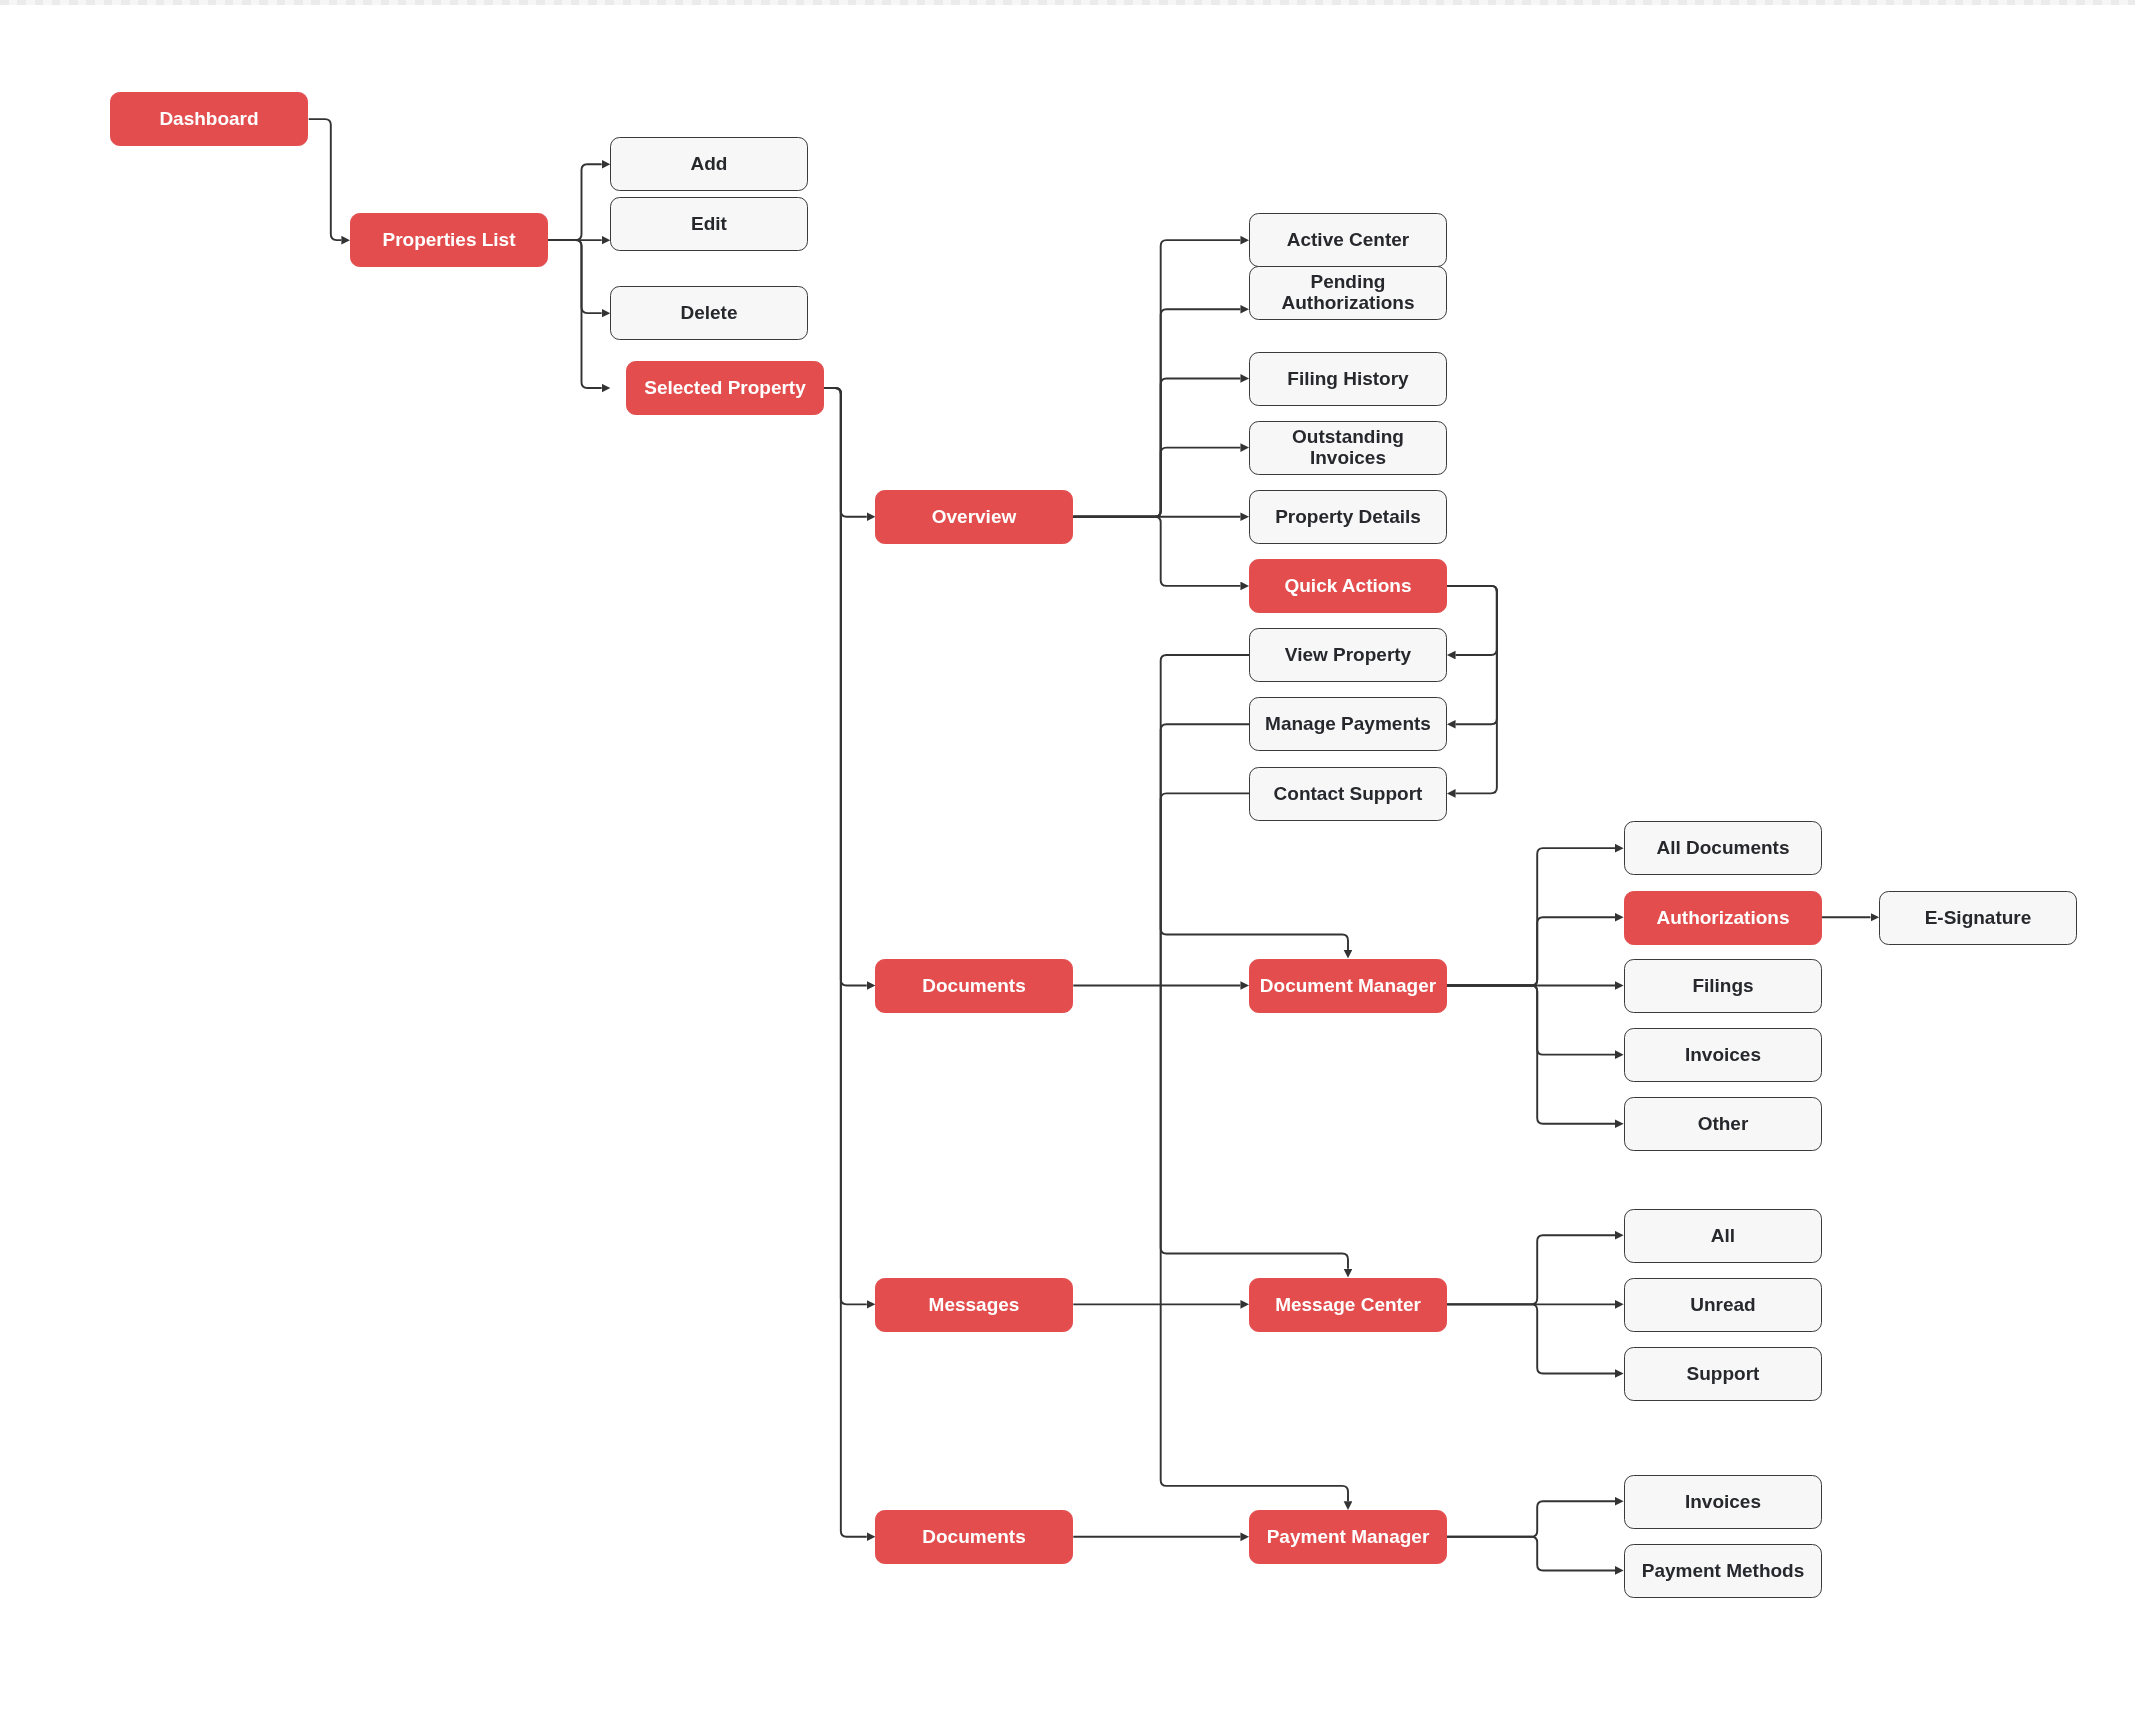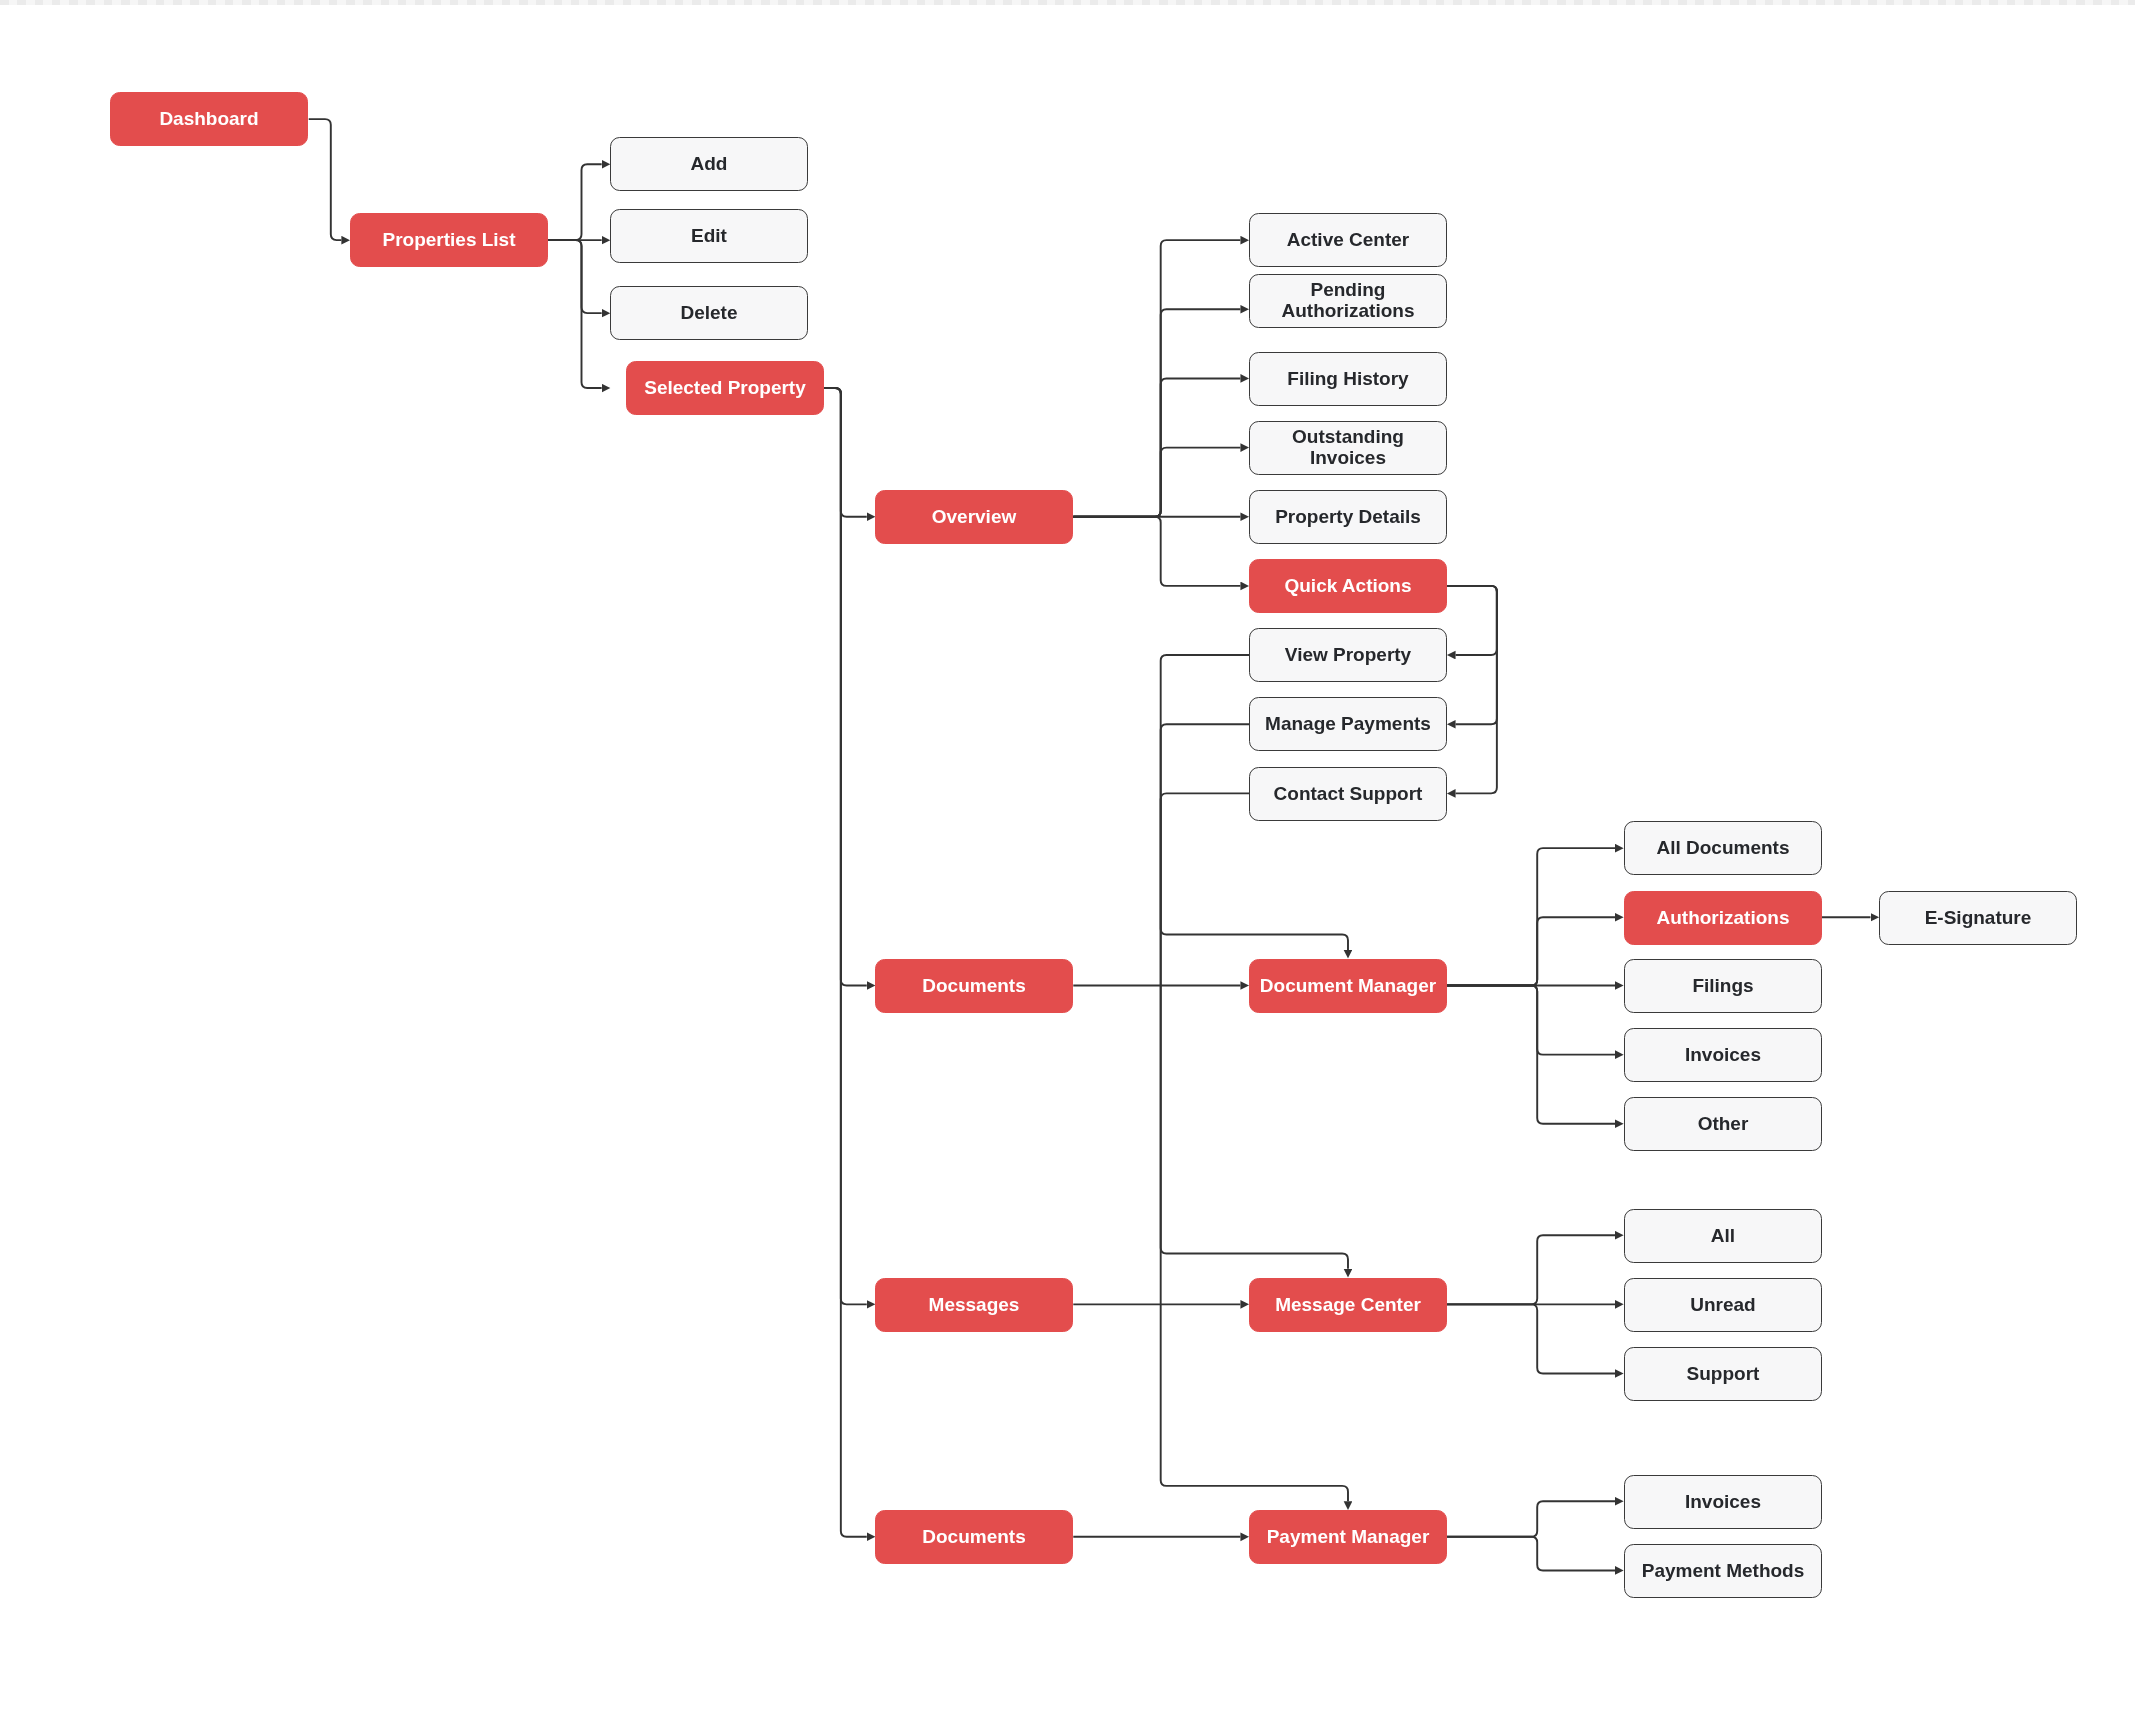--- a/index.html
+++ b/index.html
@@ -128,21 +128,21 @@
   <div class="node primary" style="left:110px;top:92px">
       <span class="label">Dashboard</span>
     </div>
   <div class="node primary" style="left:350px;top:213px">
       <span class="label">Properties List</span>
     </div>
 
   <div class="node" style="left:610px;top:137px">
       <span class="label">Add</span>
     </div>
-  <div class="node" style="left:610px;top:209px">
+  <div class="node" style="left:610px;top:197px">
       <span class="label">Edit</span>
     </div>
   <div class="node" style="left:610px;top:286px">
       <span class="label">Delete</span>
     </div>
   <div class="node primary" style="left:626px;top:361px">
       <span class="label">Selected Property</span>
     </div>
 
   <div class="node primary" style="left:875px;top:490px">
@@ -154,21 +154,21 @@
   <div class="node primary" style="left:875px;top:1278px">
       <span class="label">Messages</span>
     </div>
   <div class="node primary" style="left:875px;top:1510px">
       <span class="label">Documents</span>
     </div>
 
   <div class="node" style="left:1249px;top:213px">
       <span class="label">Active Center</span>
     </div>
-  <div class="node" style="left:1249px;top:274px">
+  <div class="node" style="left:1249px;top:266px">
       <span class="label">Pending Authorizations</span>
     </div>
   <div class="node" style="left:1249px;top:352px">
       <span class="label">Filing History</span>
     </div>
   <div class="node" style="left:1249px;top:421px">
       <span class="label">Outstanding Invoices</span>
     </div>
   <div class="node" style="left:1249px;top:490px">
       <span class="label">Property Details</span>

